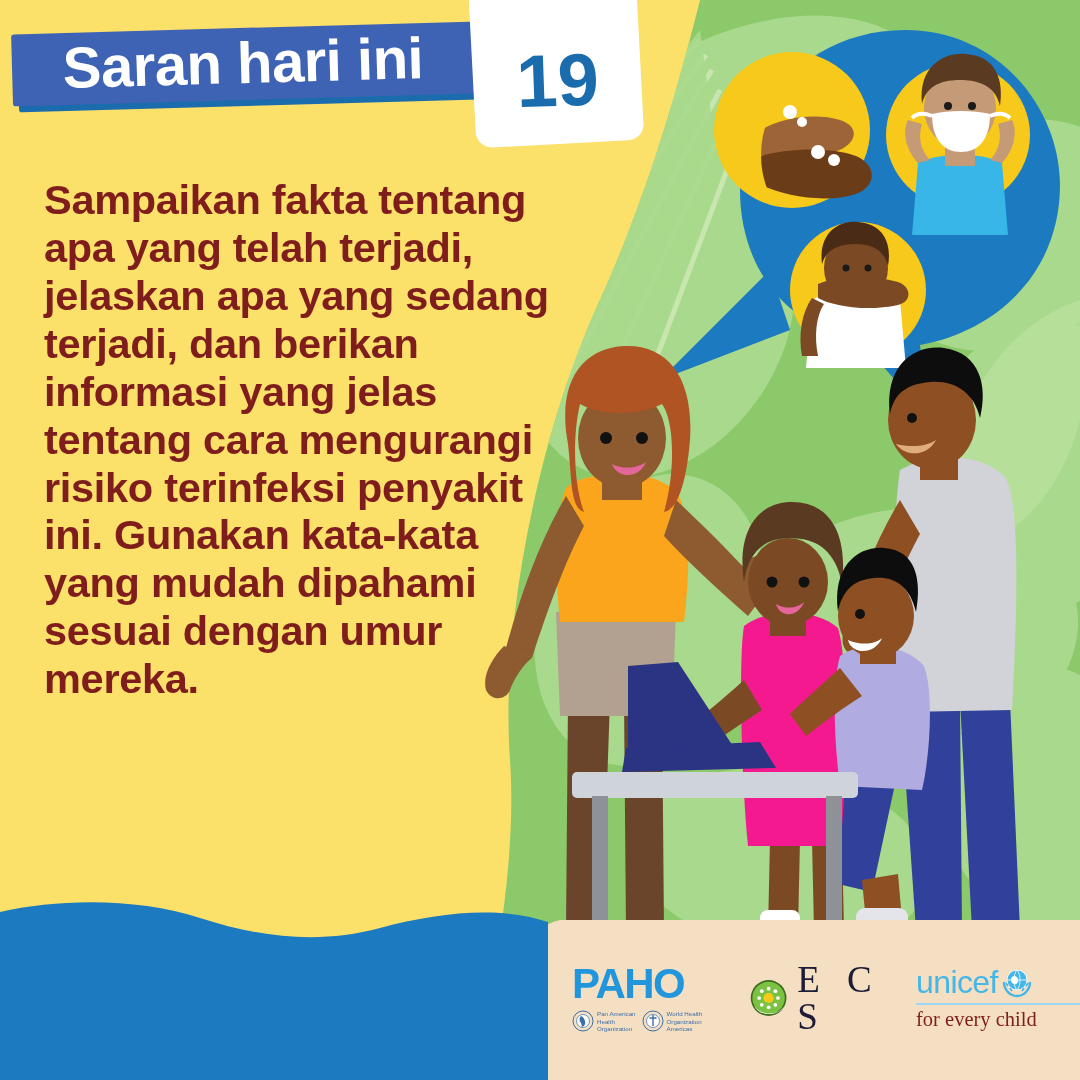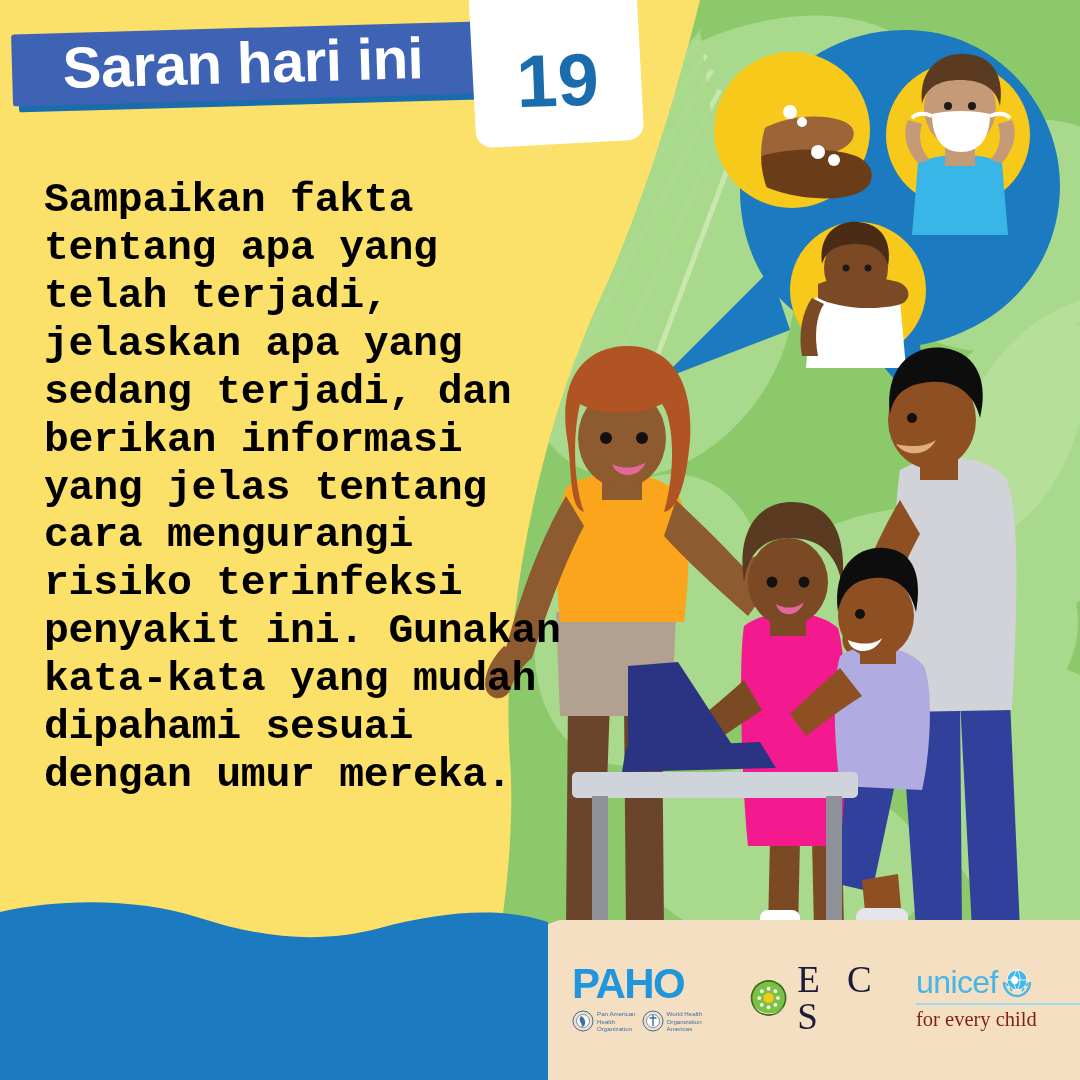--- a/index.html
+++ b/index.html
@@ -79,21 +79,21 @@
     left:44px; top:176px;
     width:520px;
     z-index:35;
     font-size:41.5px;
     line-height:1.155;
     font-weight:bold;
     letter-spacing:-0.3px;
     font-family:"Liberation Sans", sans-serif;
   }
   #copy .lead{ color:#58585a; display:block; }
-  #copy .rest{ color:#000000; display:block;font-family:Liberation Mono, monospace; }
+  #copy .rest{ color:#7f1d1d; display:block; }
 
   
   #logos{
     position:absolute;
     left:548px; top:952px;
     width:512px; height:92px;
     display:flex;
     align-items:center;
     justify-content:space-between;
     z-index:60;

